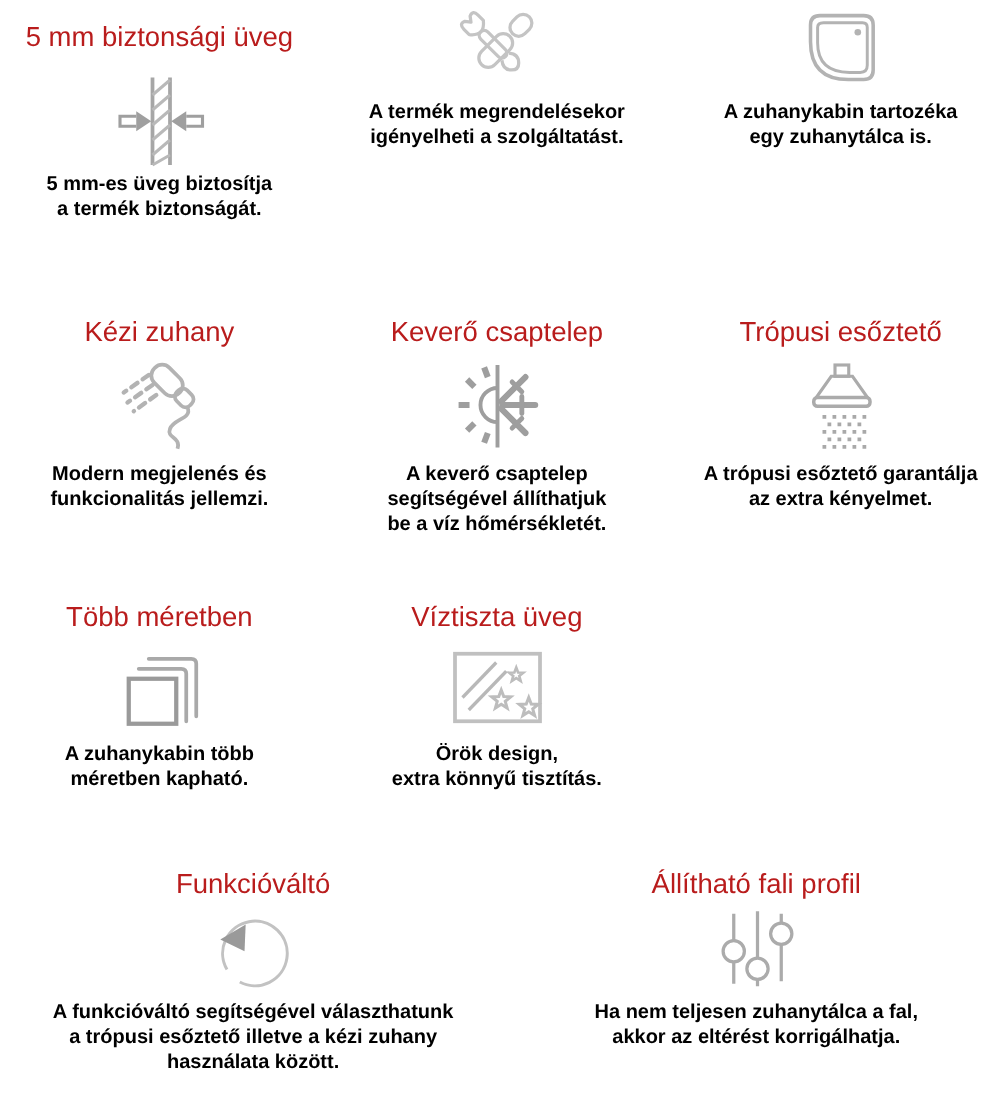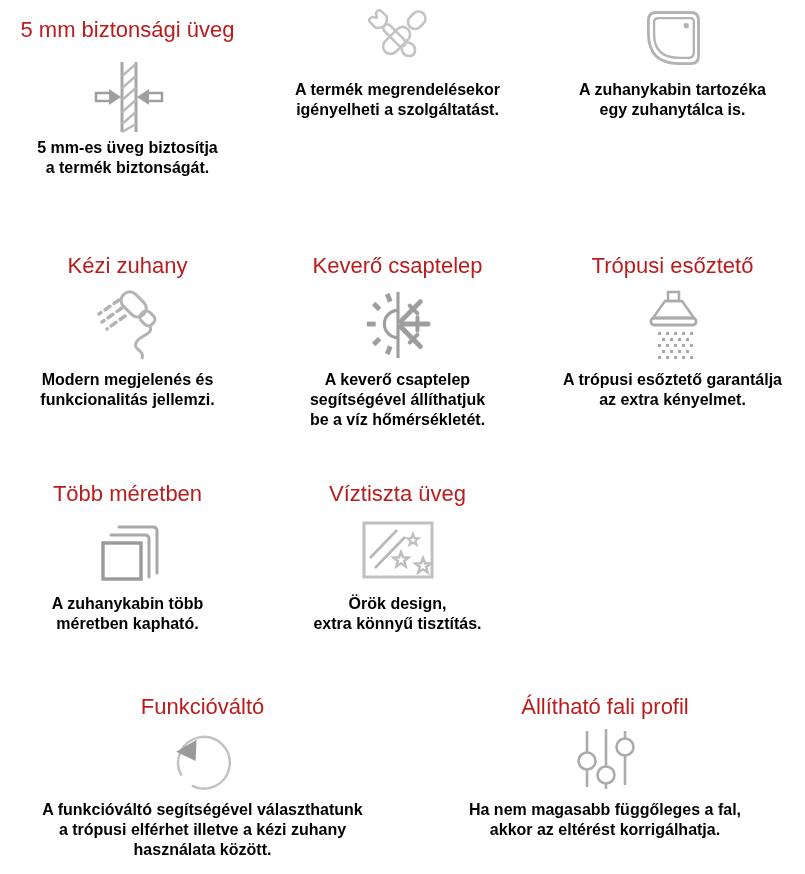--- a/index.html
+++ b/index.html
@@ -242,38 +242,38 @@
 
     <div class="cell">
       <div class="title">Funkcióváltó</div>
       <div class="iconbox">
         <svg width="72" height="72" viewBox="0 0 78 78">
           <path d="M15.8,56 A28,28 0 1 1 26.9,66.7" stroke="#c2c2c2" stroke-width="2.6" fill="none"></path>
           <polygon points="10,30 32,17 31,40" fill="#9a9a9a"></polygon>
         </svg>
       </div>
       <div class="desc">A funkcióváltó segítségével választhatunk
-a trópusi elférhet illetve a kézi zuhany
+a trópusi esőztető illetve a kézi zuhany
 használata között.</div>
     </div>
 
     <div class="cell">
       <div class="title">Állítható fali profil</div>
       <div class="iconbox">
         <svg width="70" height="70" viewBox="0 0 70 70">
           <g stroke="#ababab" stroke-width="2.6">
             <line x1="17" y1="6" x2="17" y2="62"></line>
             <line x1="36" y1="4" x2="36" y2="64"></line>
             <line x1="55" y1="6" x2="55" y2="60"></line>
           </g>
           <g stroke="#ababab" stroke-width="2.6" fill="#ffffff">
             <circle cx="17" cy="36" r="8.5"></circle>
             <circle cx="36" cy="50" r="8.5"></circle>
             <circle cx="55" cy="22" r="8.5"></circle>
           </g>
         </svg>
       </div>
-      <div class="desc">Ha nem magasabb függőleges a fal,
+      <div class="desc">Ha nem teljesen zuhanytálca a fal,
 akkor az eltérést korrigálhatja.</div>
     </div>
   </div>
 
 </div>
 
 </body></html>

